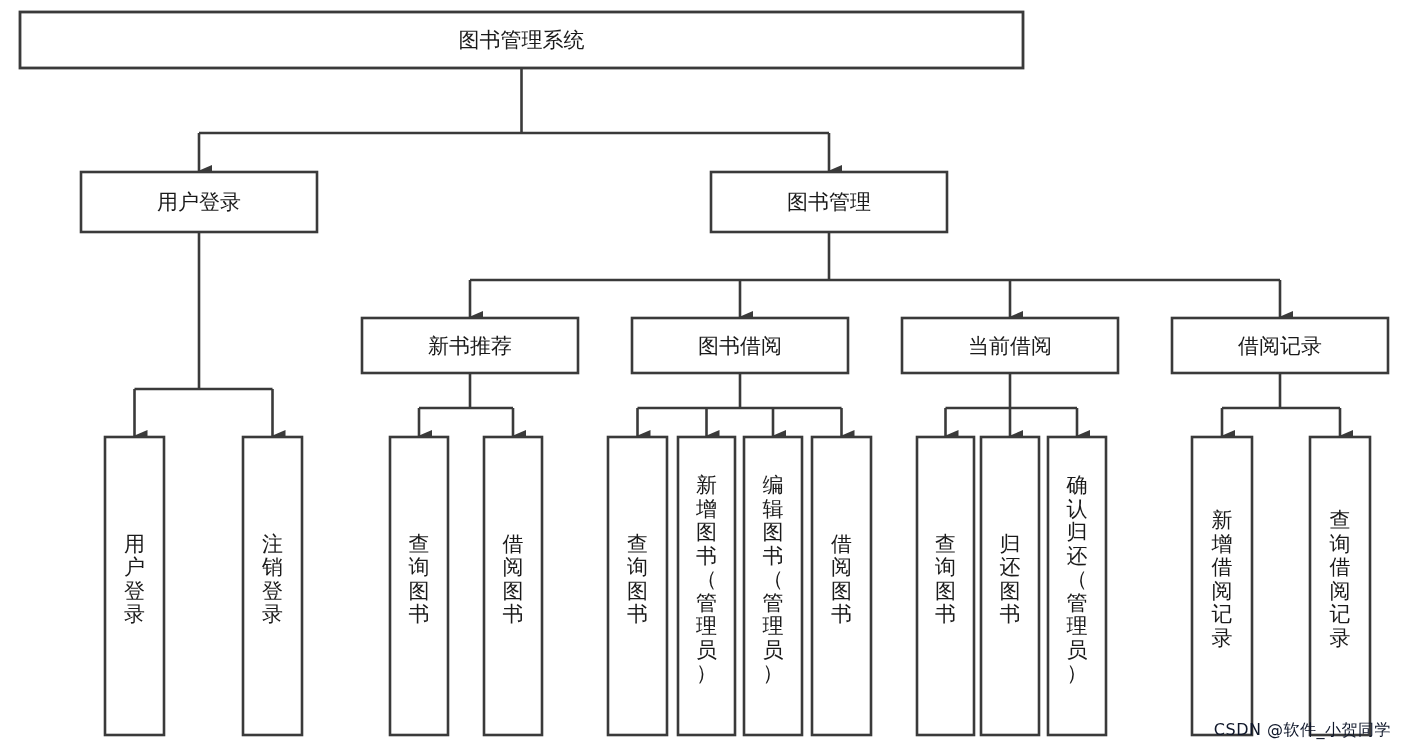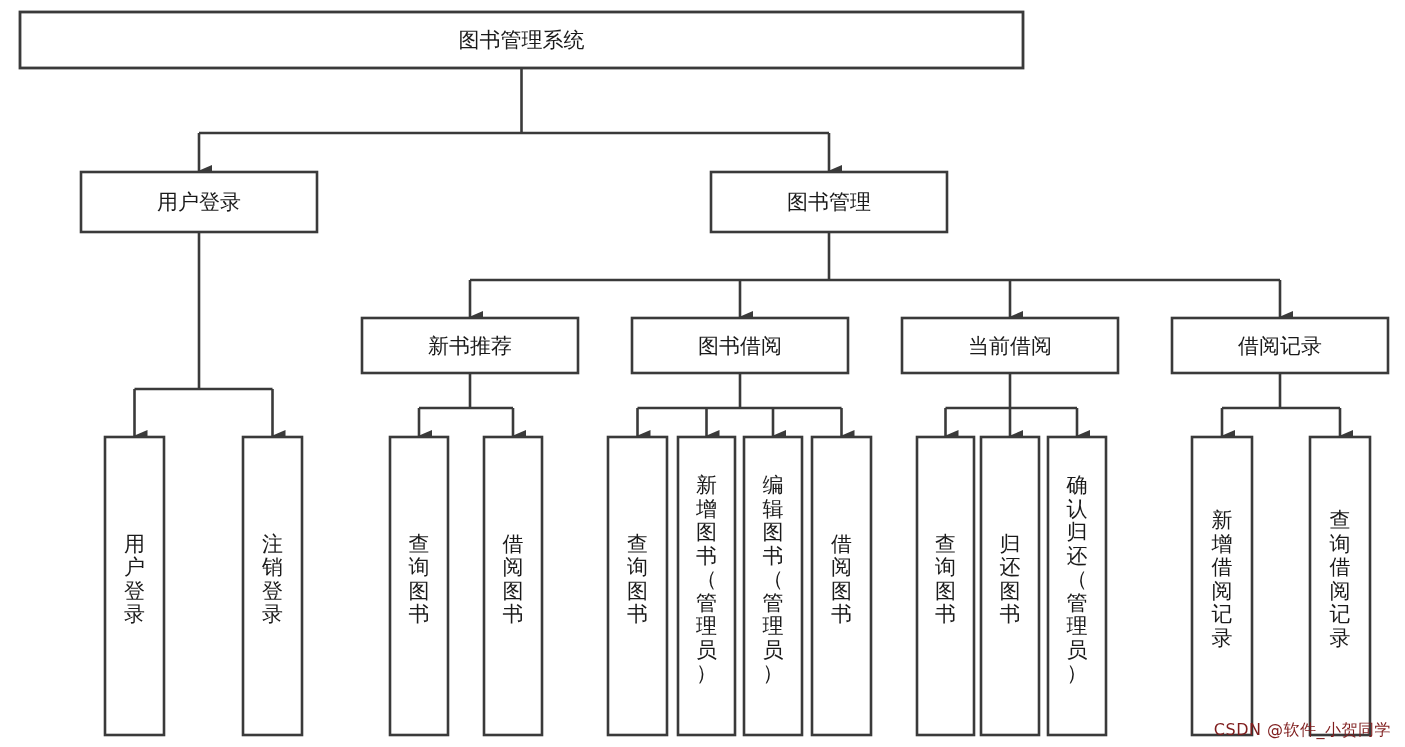--- a/index.html
+++ b/index.html
@@ -56,21 +56,21 @@
     fill: #1a1a1a;
     font-size: 21px;
     text-anchor: middle;
   }
   .watermark {
     position: absolute;
     right: 14px;
     bottom: 6px;
     font-family: "DejaVu Sans", "Liberation Sans", sans-serif;
     font-size: 16px;
-    color: #7f1d1d;
+    color: #0f172a;
     letter-spacing: 0.5px;
     white-space: nowrap;
     pointer-events: none;
   }
 </style>
 </head>
 <body>
 
 <div id="diagram-root">
   <svg id="diagram-svg" width="1405" height="747" viewBox="0 0 1405 747" xmlns="http://www.w3.org/2000/svg">

